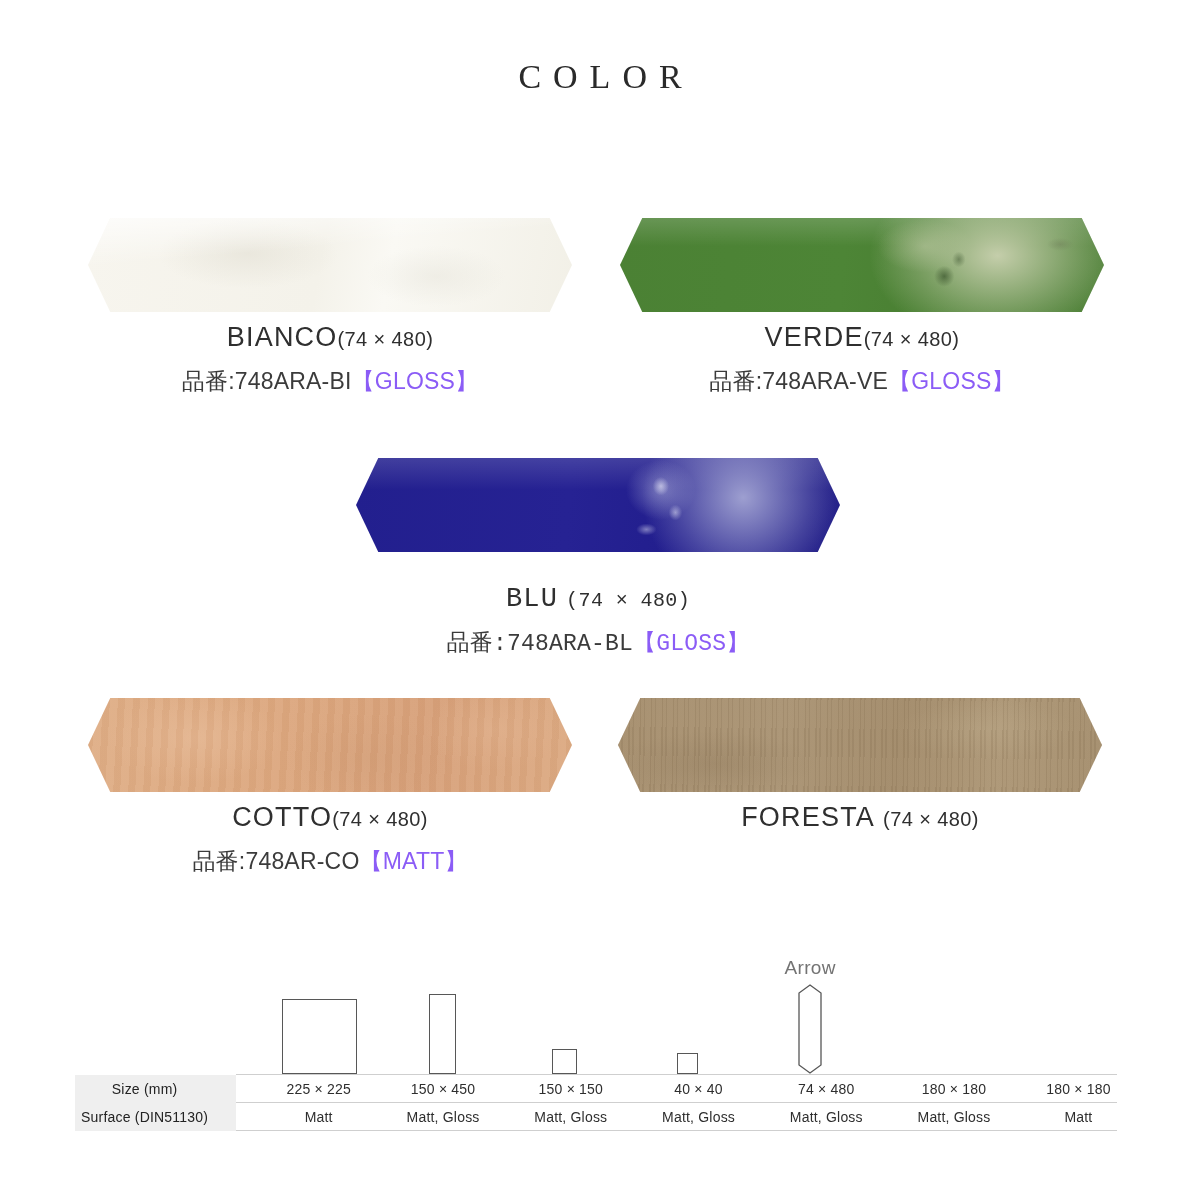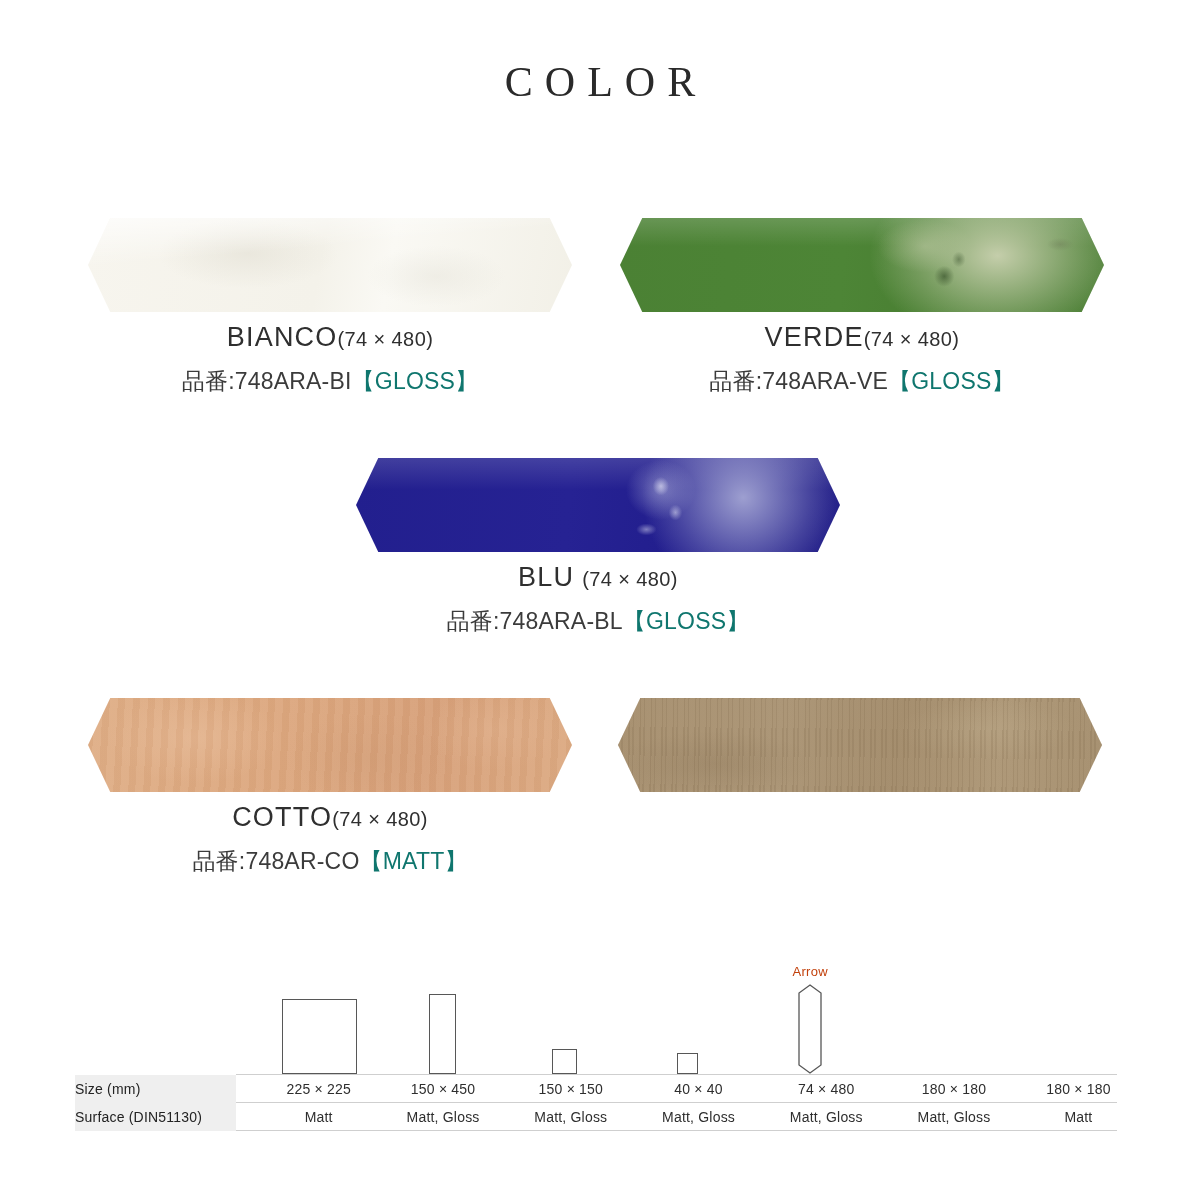--- a/index.html
+++ b/index.html
@@ -17,21 +17,21 @@
   }
 
   
   .page-title {
     position: absolute;
     top: 58px;
     left: 0;
     width: 1200px;
     text-align: center;
     font-family: "Liberation Serif", serif;
-    font-size: 42px;
+    font-size: 34px;
     letter-spacing: 12px;
     text-indent: 12px;
     color: #2a2a2a;
     font-weight: 400;
   }
 
   
   .swatch {
     position: absolute;
   }
@@ -137,32 +137,32 @@
     font-size: 20px;
     letter-spacing: .4px;
   }
   .cap-code {
     margin-top: 13px;
     font-size: 23px;
     color: #3b3b3b;
     letter-spacing: .2px;
     white-space: nowrap;
   }
-  .cap-code .finish { color: #0f766e; }
+  .cap-code .finish { color: #8b5cf6; }
 
   
   .shape-row { position: absolute; }
   .shape-cell {
     position: absolute;
     bottom: 0;
     text-align: center;
   }
   .shape-label {
-    font-size: 13px;
-    color: #c2410c;
+    font-size: 19px;
+    color: #737373;
     letter-spacing: .3px;
     margin-bottom: 5px;
     white-space: nowrap;
   }
   .shape-art {
     display: flex;
     justify-content: center;
     align-items: flex-end;
   }
   .box {
@@ -185,21 +185,21 @@
     height: 27px;
     text-align: center;
     color: #2e2e2e;
     letter-spacing: .2px;
     white-space: nowrap;
   }
   .spec-table tr.row-size td { border-top: 1px solid #cfcfcf; border-bottom: 1px solid #cfcfcf; }
   .spec-table tr.row-surface td { border-bottom: 1px solid #cfcfcf; }
   .spec-table td.rowhead {
     width: 183px;
-    text-align: left;
+    text-align: center;
     padding-right: 22px;
     background: #efefef;
     border-top: none !important;
     border-bottom: none !important;
     color: #232323;
   }
   .spec-table tr.row-size td.rowhead,
   .spec-table tr.row-surface td.rowhead { border: none; }
   .spec-table td.datacell { width: 122.7px; padding-left: 44px; }
 </style>
@@ -240,21 +240,21 @@
   </div>
 </div>
 
 <div class="swatch" style="left:356px; top:458px; width:484px; height:94px;">
   <div class="tile t-blu">
     <div class="base"></div>
     <div class="sheen"></div>
     <div class="grain"></div>
   </div>
 </div>
-<div class="caption" style="left:328px; top:562px; width:540px;">
+<div class="caption" style="left:328px; top:584px; width:540px;font-family:Liberation Mono, monospace;">
   <div class="cap-name">
     <span>BLU</span><span class="dims" style="margin-left:8px;">(74 × 480)</span>
   </div>
   <div class="cap-code">
     <span>品番:748ARA-BL</span><span class="finish">【GLOSS】</span>
   </div>
 </div>
 
 <div class="swatch" style="left:88px; top:698px; width:484px; height:94px;">
   <div class="tile t-cotto">
@@ -271,20 +271,23 @@
   </div>
 </div>
 
 <div class="swatch" style="left:618px; top:698px; width:484px; height:94px;">
   <div class="tile t-foresta">
     <div class="base"></div>
     <div class="grain"></div>
   </div>
 </div>
 <div class="caption" style="left:590px; top:802px; width:540px;">
+  <div class="cap-name">
+    <span>FORESTA</span><span class="dims" style="margin-left:8px;">(74 × 480)</span>
+  </div>
 </div>
 
 <div class="shape-row" style="left:258px; top:950px; width:860px; height:124px;">
 
   <div class="shape-cell" style="left:0px; width:122.7px;">
     <div class="shape-art">
       <div class="box" style="width:75px; height:75px;"></div>
     </div>
   </div>
 

